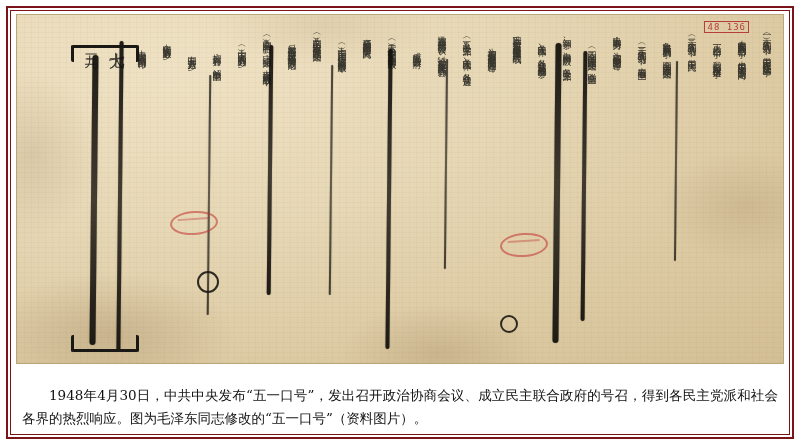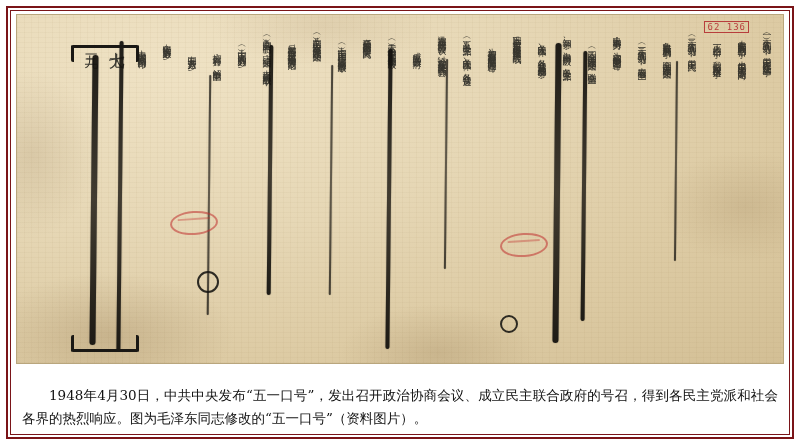--- a/index.html
+++ b/index.html
@@ -187,21 +187,21 @@
 <div id="page">
   <div class="frame-outer"></div>
   <div class="frame-inner"></div>
 
   <div class="content">
 
     <div class="manuscript">
       <div class="paper-grain"></div>
       <div class="paper-stains"></div>
 
-      <div class="stamp">62 136</div>
+      <div class="stamp">48 136</div>
 
       <div class="cols">
 
       <div class="col">
             <div class="ink" style="font-size: 9px; top: 10px; height: 330px;">（一）今年的五一劳动节，是中国人民死亡线上的斗争</div>
           </div>
           <div class="col">
             <div class="ink" style="font-size: 9px; top: 14px; height: 320px;">走向全国胜利的一个日子，也是中国人民的敌人走向</div>
           </div>
           <div class="col">

